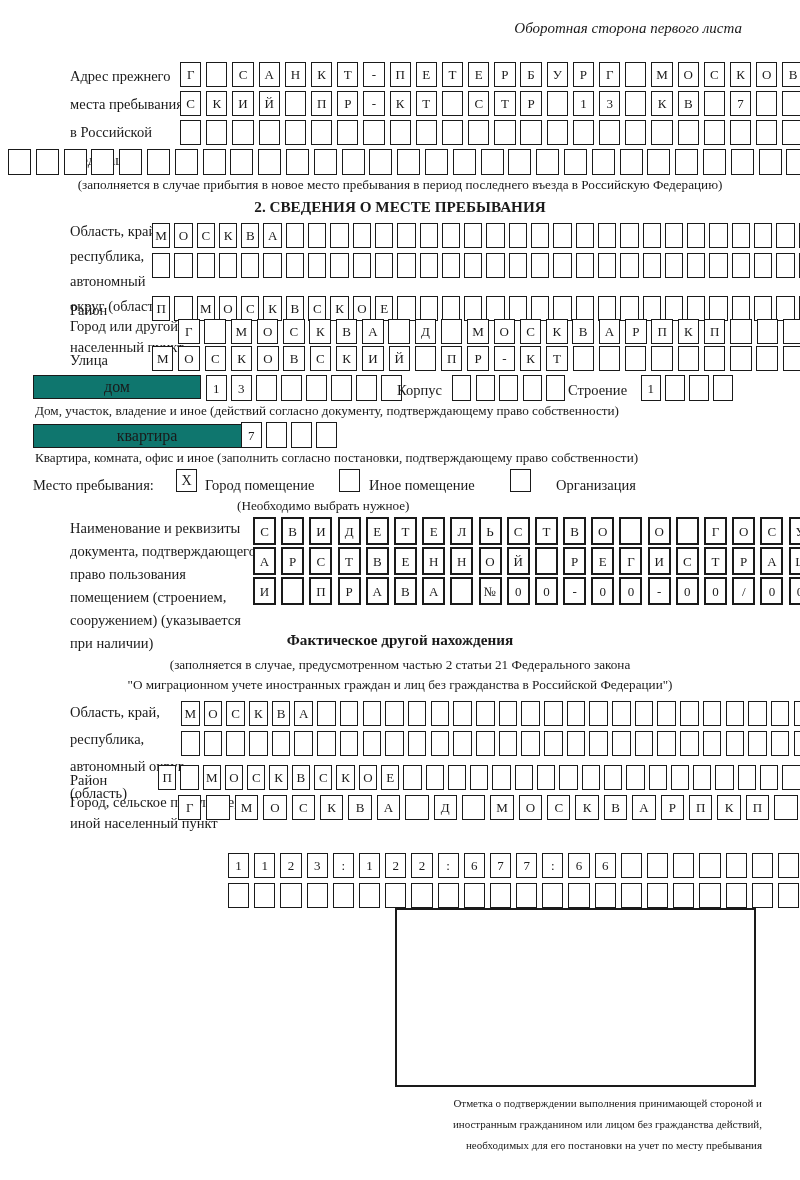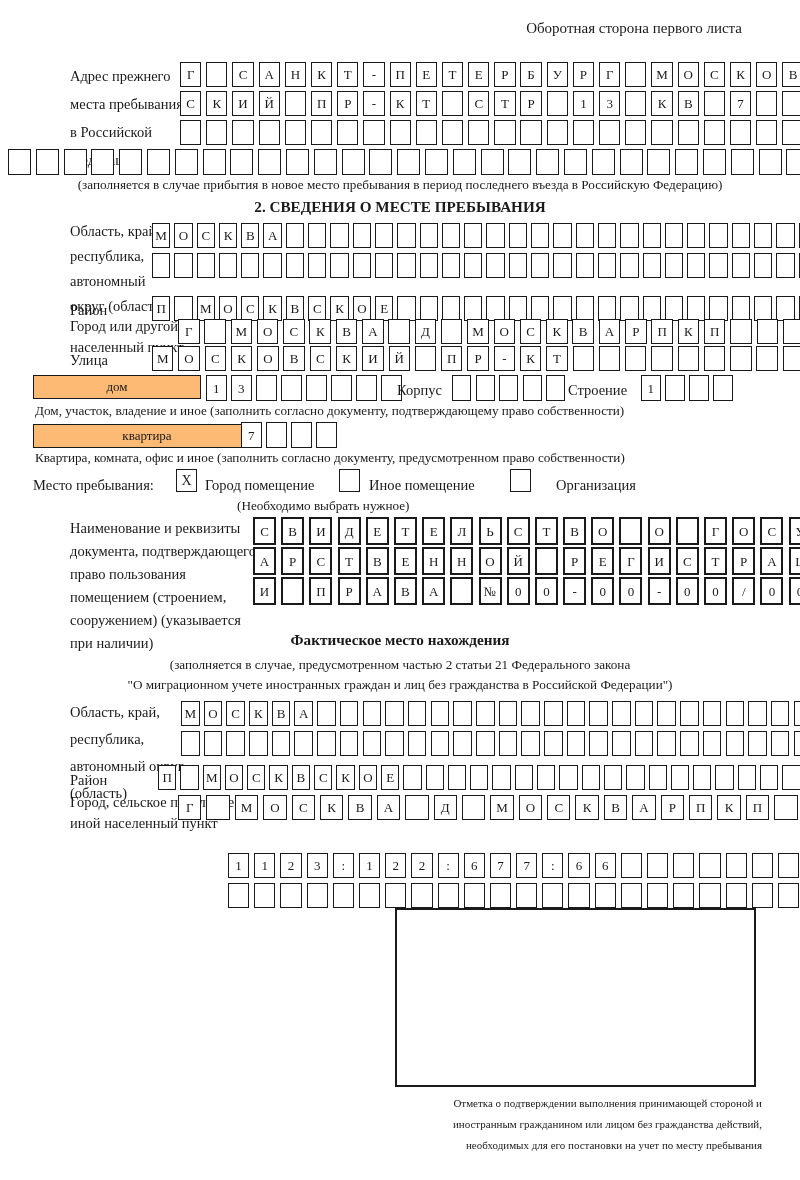--- a/index.html
+++ b/index.html
@@ -1,18 +1,18 @@
 <!DOCTYPE html>
 <html><head>
 <meta charset="utf-8">
 <style>
   html,body{margin:0;padding:0;background:#fff;}
   .page{position:relative;width:800px;height:1180px;background:#fff;
         font-family:"Liberation Serif","DejaVu Serif",serif;color:#1a1a1a;overflow:hidden;}
-  .hdr{position:absolute;top:20px;right:58px;font-size:15px;}
+  .hdr{position:absolute;top:20px;right:58px;font-size:15px;font-style:italic;}
   .lbl{position:absolute;font-size:14.5px;line-height:27px;}
   .note{position:absolute;font-size:13.2px;}
   .center{left:0;width:100%;text-align:center;}
   .title{position:absolute;left:0;width:100%;text-align:center;font-weight:bold;font-size:15.2px;}
   .cells{position:absolute;display:flex;}
   .cell{flex:0 0 auto;width:var(--bw,19px);height:var(--bh,23px);margin-right:var(--bg,5px);
         border:1.4px solid #1a1a1a;display:flex;align-items:center;justify-content:center;
         font-size:13px;line-height:1;background:#fff;}
   .bold-cells .cell{border-width:2px;}
   .r24{--bw:19.3px;--bg:4.9px;}
@@ -21,22 +21,22 @@
   .r24g{--bw:19.5px;--bg:4.8px;}
   .r25{--bw:19.4px;--bg:4.9px;}
   .rdom{--bw:18.5px;--bg:4.5px;--bh:24px;}
   .rkorp{--bw:17px;--bg:4.5px;--bh:24px;}
   .rstr{--bw:17.5px;--bg:4.5px;--bh:24px;}
   .rkv{--bw:18.5px;--bg:4.5px;--bh:24px;}
   .rdoc{--bw:19px;--bg:5.2px;--bh:24px;}
   .rf28{--bw:16.6px;--bg:4.1px;}
   .rf22{--bw:21.4px;--bg:5px;}
   .rkad{--bw:19.2px;--bg:5px;}
-  .widebox{position:absolute;height:24px;border:1.5px solid #1a1a1a;background:#fdba74;
-           display:flex;align-items:center;justify-content:center;font-size:13px;box-sizing:border-box;}
+  .widebox{position:absolute;height:24px;border:1.5px solid #1a1a1a;background:#0f766e;
+           display:flex;align-items:center;justify-content:center;font-size:16px;box-sizing:border-box;}
   .chk{position:absolute;width:21px;height:23px;border:1.5px solid #1a1a1a;background:#fff;
        display:flex;align-items:center;justify-content:center;font-size:14px;box-sizing:border-box;}
   .stamp{position:absolute;left:395px;top:908px;width:361px;height:179px;
          border:2px solid #1a1a1a;background:#fff;box-sizing:border-box;}
   .stampnote{position:absolute;left:390px;top:1093px;width:372px;text-align:right;
              font-size:11px;line-height:21px;}
 </style>
 </head>
 <body>
 
@@ -334,30 +334,30 @@
       <span class="cell"></span>
       <span class="cell"></span>
     </div>
   <div class="lbl" style="left:568px;top:377px">Строение</div>
   <div class="cells rstr" style="left:641px;top:375px">
       <span class="cell">1</span>
       <span class="cell"></span>
       <span class="cell"></span>
       <span class="cell"></span>
     </div>
-  <div class="note" style="left:35px;top:403px">Дом, участок, владение и иное (заполнить согласно документу, подтверждающему право собственности)</div>
+  <div class="note" style="left:35px;top:403px">Дом, участок, владение и иное (действий согласно документу, подтверждающему право собственности)</div>
 
   <div class="widebox" style="left:33px;top:424px;width:228px">квартира</div>
   <div class="cells rkv" style="left:241px;top:422px">
       <span class="cell">7</span>
       <span class="cell"></span>
       <span class="cell"></span>
       <span class="cell"></span>
     </div>
-  <div class="note" style="left:35px;top:450px">Квартира, комната, офис и иное (заполнить согласно документу, предусмотренном право собственности)</div>
+  <div class="note" style="left:35px;top:450px">Квартира, комната, офис и иное (заполнить согласно постановки, подтверждающему право собственности)</div>
 
   <div class="lbl" style="left:33px;top:472px">Место пребывания:</div>
   <span class="chk" style="left:176px;top:469px">X</span>
   <div class="lbl" style="left:205px;top:472px">Город помещение</div>
   <span class="chk" style="left:339px;top:469px"></span>
   <div class="lbl" style="left:369px;top:472px">Иное помещение</div>
   <span class="chk" style="left:510px;top:469px"></span>
   <div class="lbl" style="left:556px;top:472px">Организация</div>
   <div class="note" style="left:237px;top:498px">(Необходимо выбрать нужное)</div>
 
@@ -422,21 +422,21 @@
       <span class="cell">0</span>
       <span class="cell">0</span>
       <span class="cell">-</span>
       <span class="cell">0</span>
       <span class="cell">0</span>
       <span class="cell">/</span>
       <span class="cell">0</span>
       <span class="cell">0</span>
     </div>
 
-  <div class="title" style="top:631px">Фактическое место нахождения</div>
+  <div class="title" style="top:631px">Фактическое другой нахождения</div>
   <div class="note center" style="top:657px">(заполняется в случае, предусмотренном частью 2 статьи 21 Федерального закона</div>
   <div class="note center" style="top:677px">"О миграционном учете иностранных граждан и лиц без гражданства в Российской Федерации")</div>
 
   <div class="lbl" style="left:70px;top:699px;width:128px;line-height:27px">Область, край, республика, автономный округ (область)</div>
   <div class="cells rf28" style="left:181px;top:701px">
       <span class="cell">М</span>
       <span class="cell">О</span>
       <span class="cell">С</span>
       <span class="cell">К</span>
       <span class="cell">В</span>

